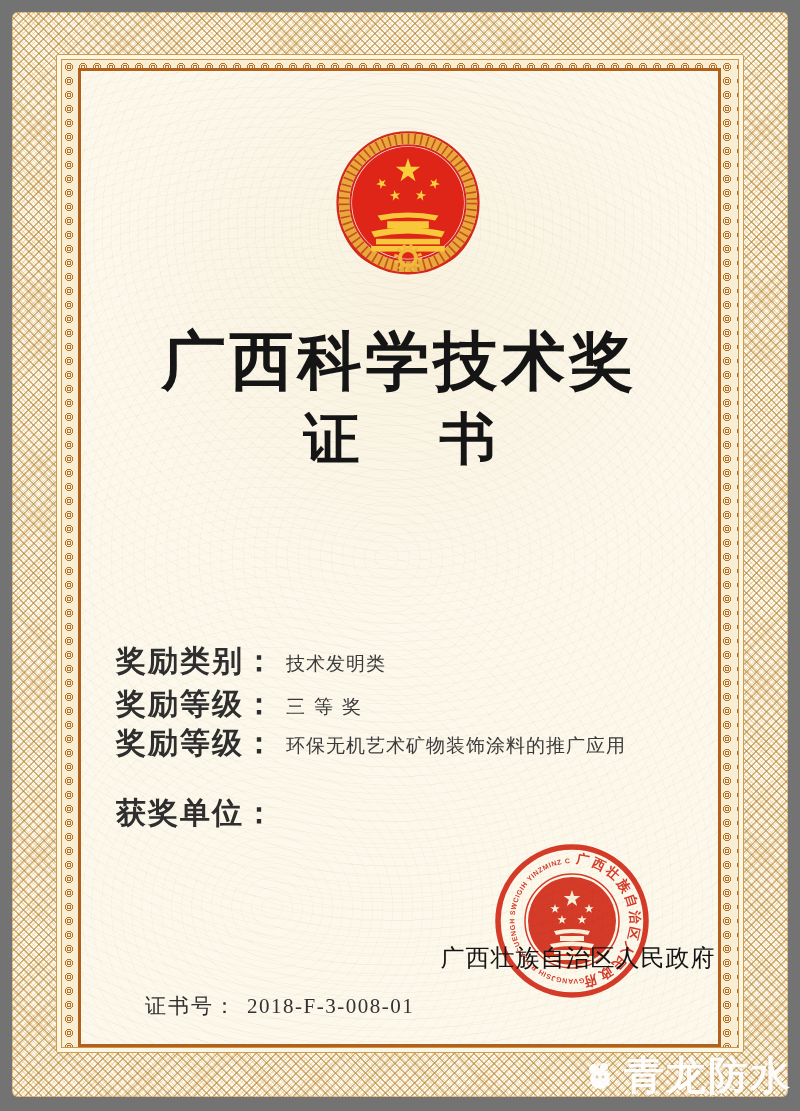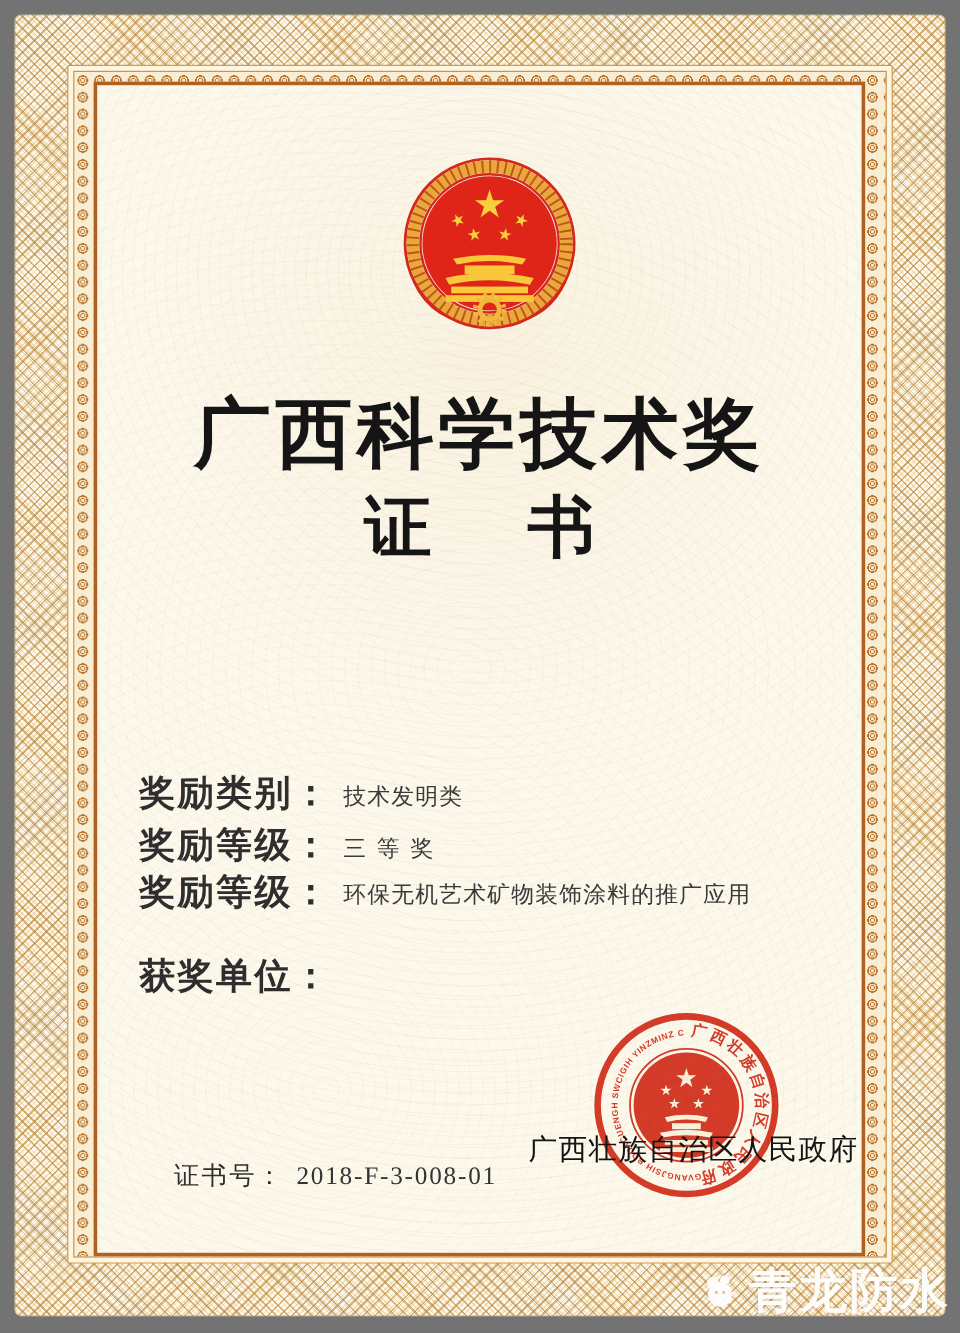--- a/index.html
+++ b/index.html
@@ -74,21 +74,21 @@
 
   .seal{position:absolute;left:411px;top:770px;width:160px;height:160px;mix-blend-mode:multiply;opacity:.94;}
   .issuer{
     position:absolute;left:352px;top:871px;width:290px;text-align:center;
     font-size:24px;color:#141414;letter-spacing:1px;white-space:nowrap;z-index:3;
   }
   .issue-date{
     position:absolute;left:384px;top:905px;width:200px;text-align:center;
     font-size:23px;color:#141414;letter-spacing:1px;z-index:3;
   }
-  .certno{position:absolute;left:64px;top:895px;white-space:nowrap;}
+  .certno{position:absolute;left:64px;top:921px;white-space:nowrap;}
   .certno .cl{font-size:21px;color:#2e2e2e;letter-spacing:2px;}
   .certno .cv{font-size:21px;color:#333;margin-left:10px;letter-spacing:1.5px;}
 
   
   .watermark{
     position:absolute;right:8px;bottom:8px;display:flex;align-items:center;gap:6px;
     z-index:5;opacity:.95;
   }
   .wm-text{
     font-family:"Liberation Sans","DejaVu Sans",sans-serif;

